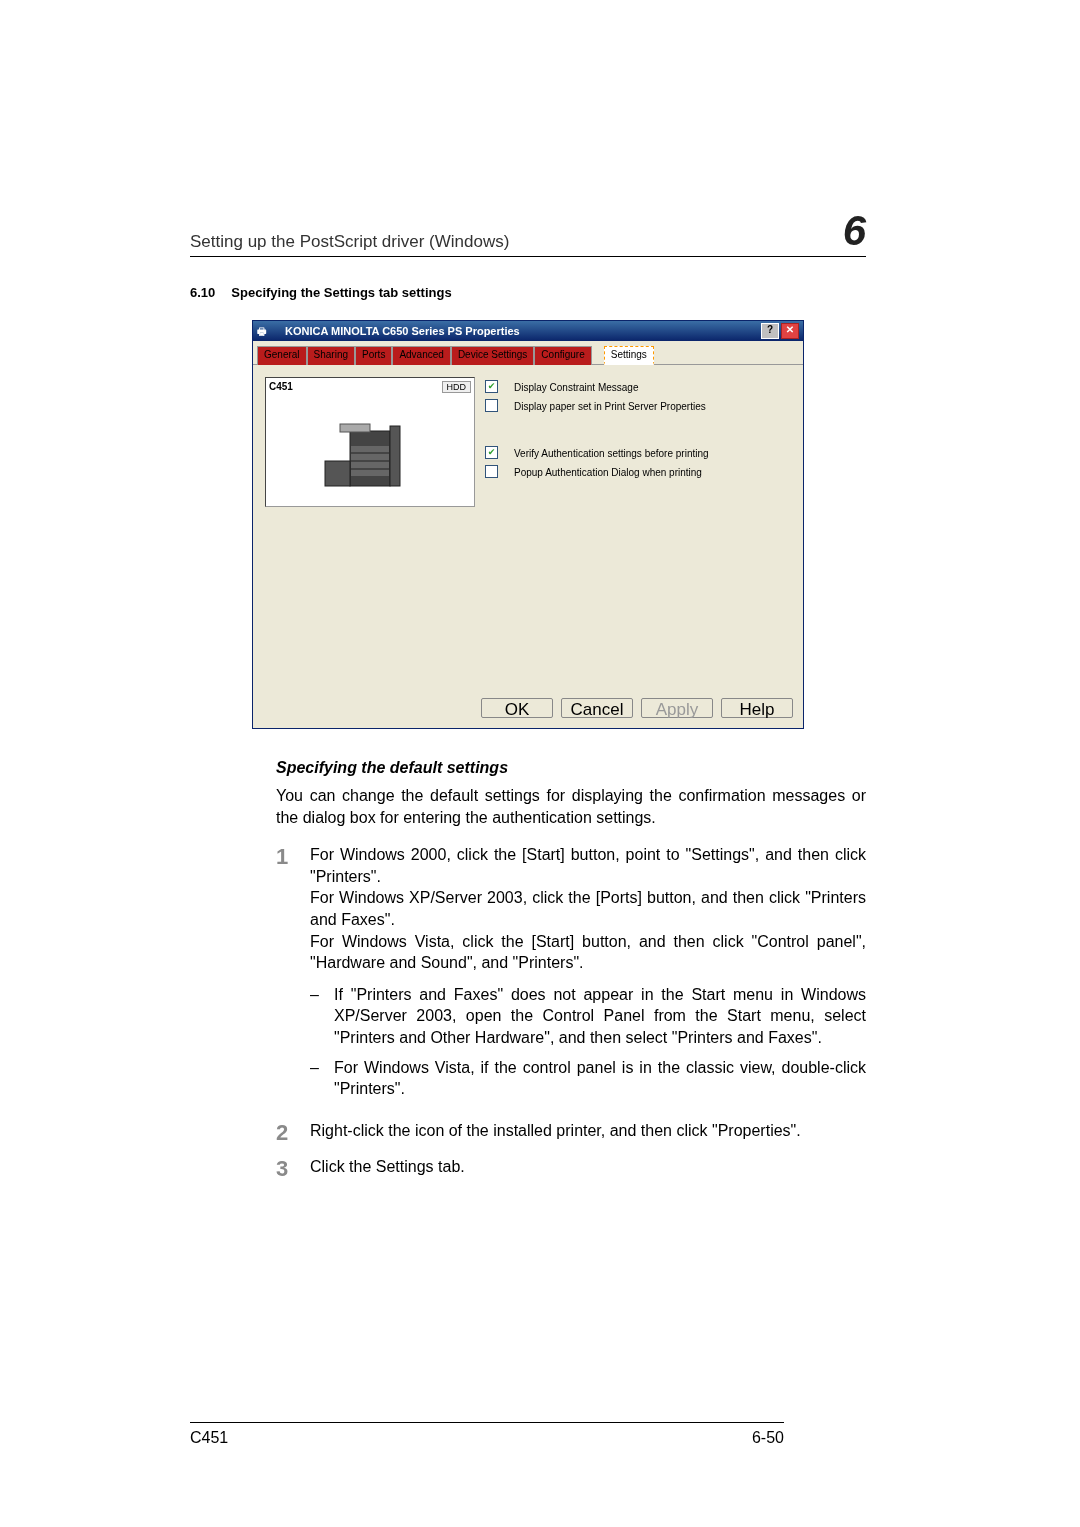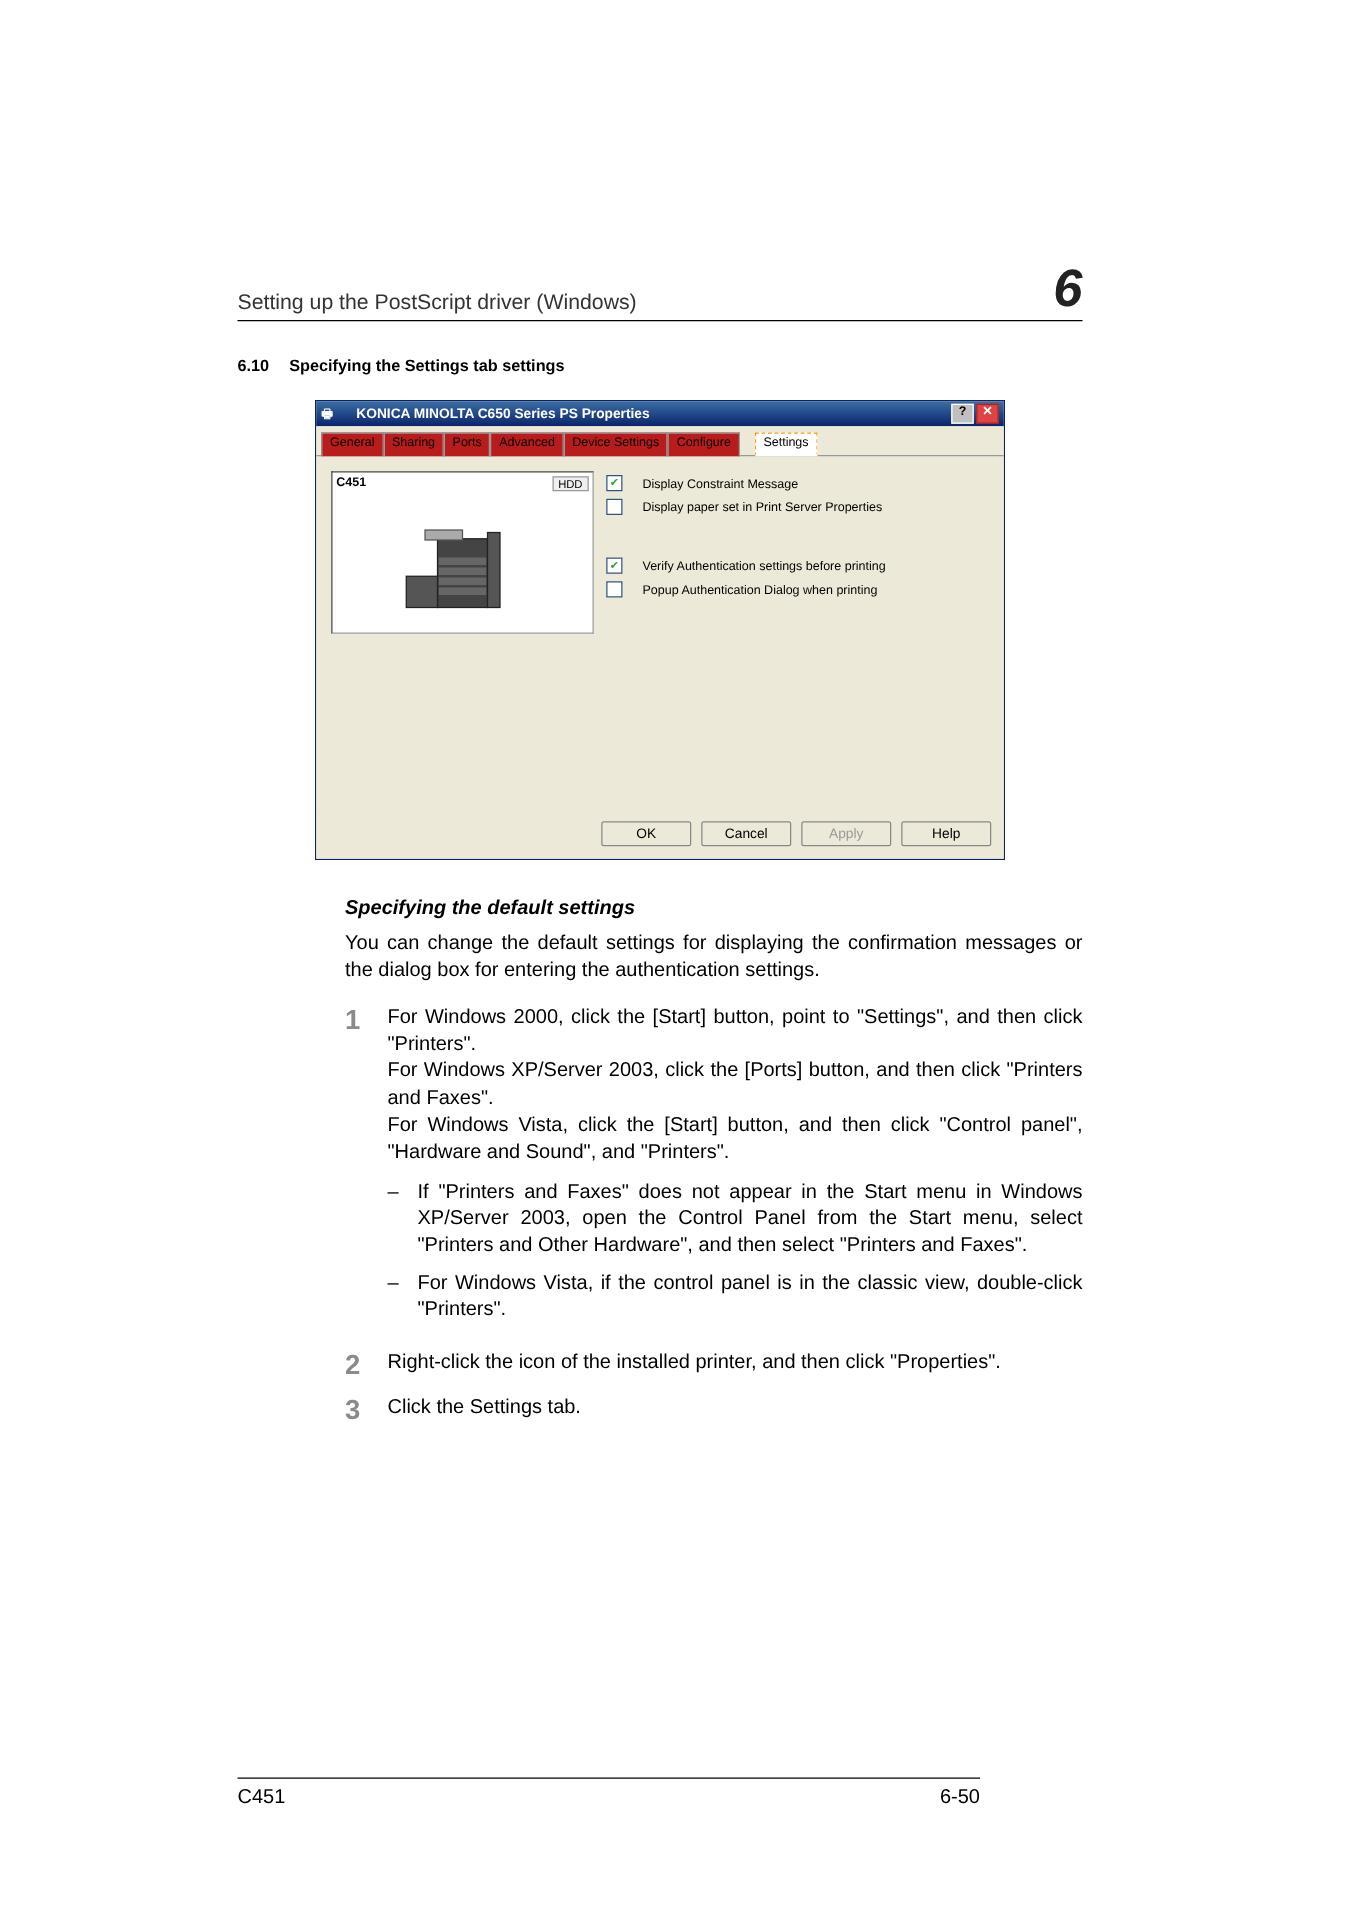--- a/index.html
+++ b/index.html
@@ -149,22 +149,23 @@
     background:#ece9d8;
     display:flex;
     justify-content:flex-end;
     gap:8px;
     padding:8px 10px 10px;
   }
   .dlg-btn {
     width:72px; height:20px;
     background:#ece9d8;
     border:1px solid #888;
-    font-size:11px;
+    font-size:17px;
     border-radius:2px;
+    margin-top:41px;
   }
   .dlg-btn.disabled { color:#999; }
 
   
   .subhead {
     font-weight:bold;
     font-size:16px;
     margin: 18px 0 8px 86px;
     font-style: italic;
   }

